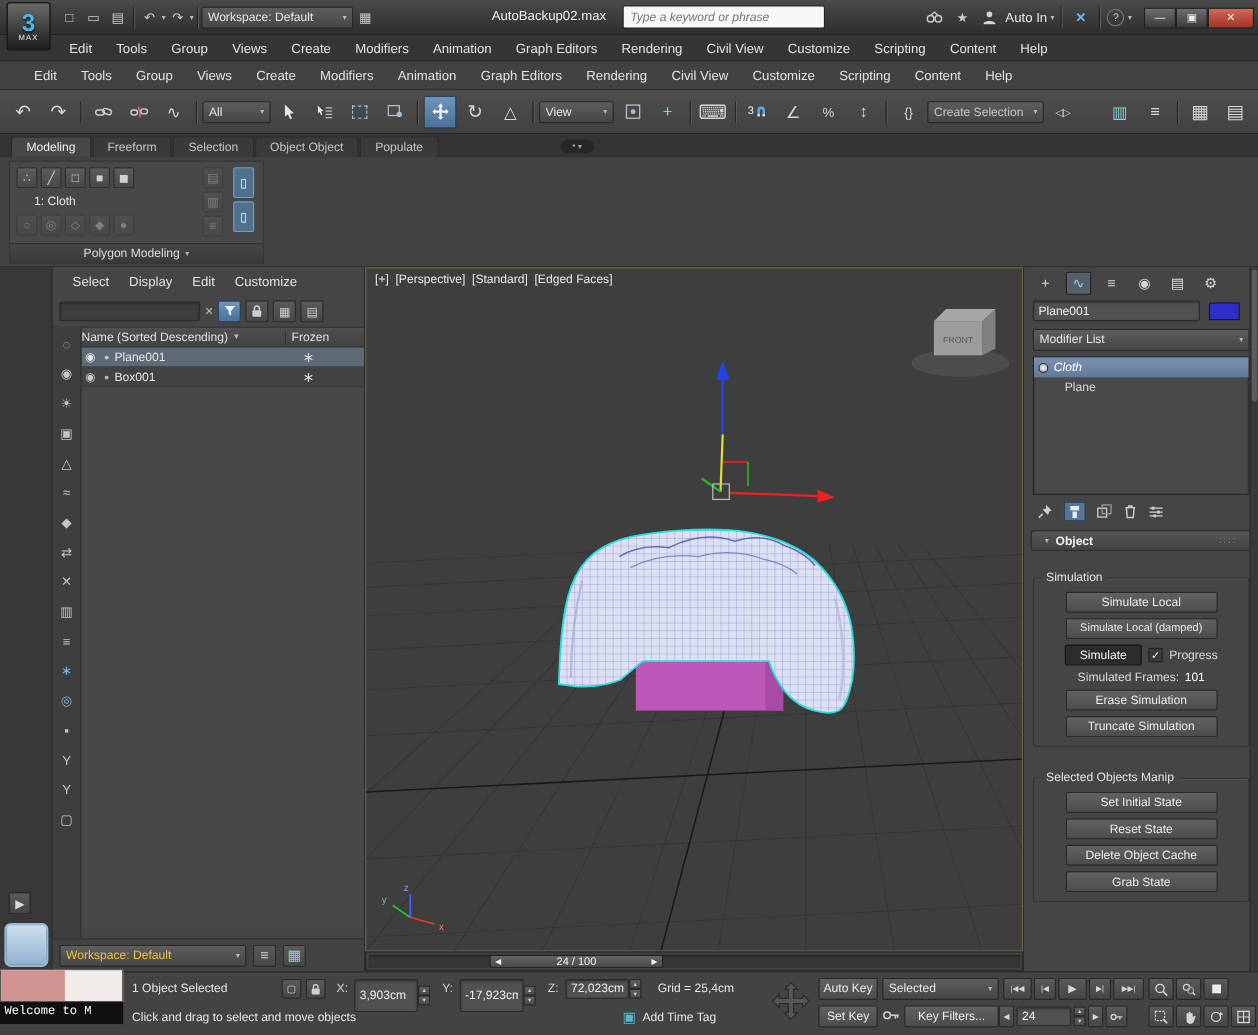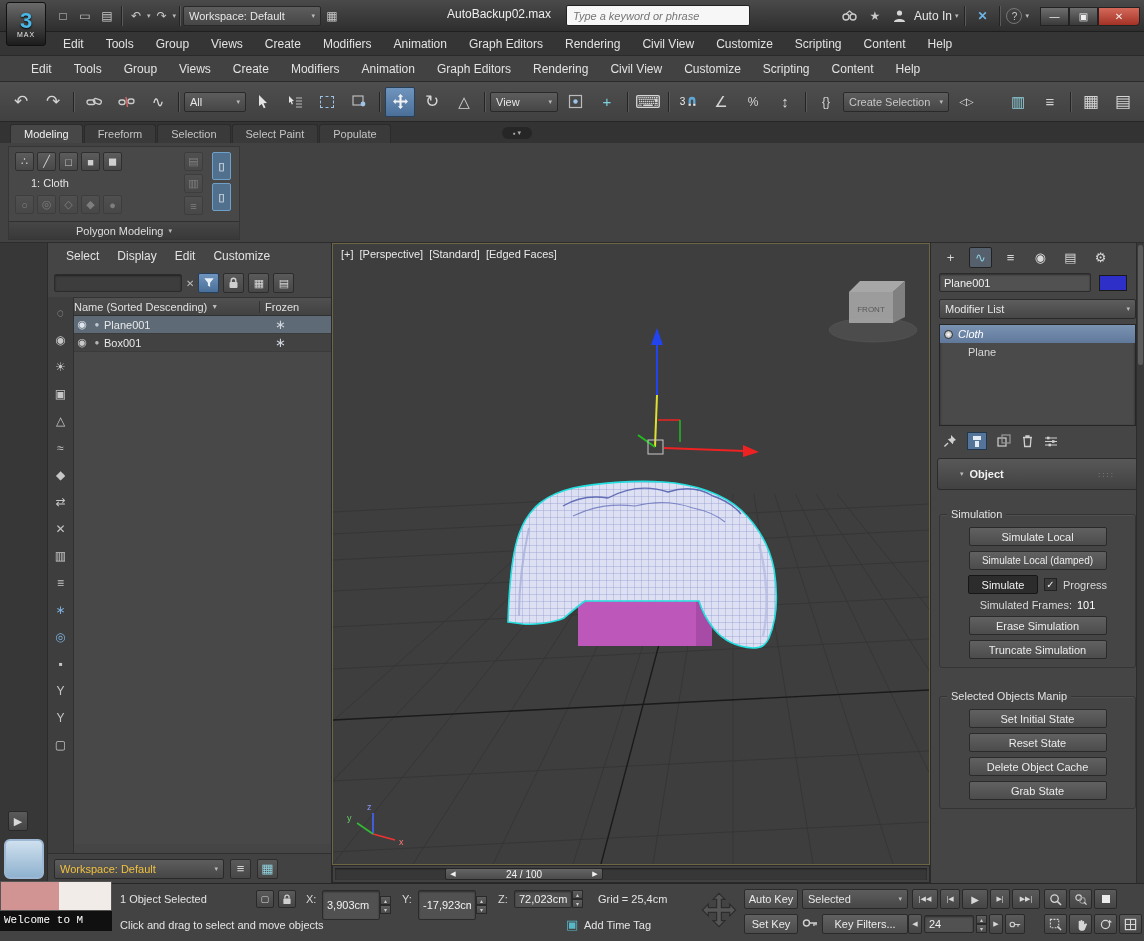--- a/index.html
+++ b/index.html
@@ -254,21 +254,21 @@
     <span class="tb">≡</span>
     <span class="sep"></span>
     <span class="tb" style="font-size:17px">▦</span>
     <span class="tb" style="font-size:17px">▤</span>
   </div>
 
   <div id="rtabs" class="abs">
     <span class="rtab on">Modeling</span>
     <span class="rtab">Freeform</span>
     <span class="rtab">Selection</span>
-    <span class="rtab">Select Paint</span>
+    <span class="rtab">Object Object</span>
     <span class="rtab">Populate</span>
     <span style="margin:0 0 4px 110px;width:30px;height:12px;background:#262626;border-radius:6px;display:flex;align-items:center;justify-content:center;gap:2px;color:#aaa;font-size:7px">
       <span style="font-size:5px">●</span>
       <span>▾</span>
     </span>
   </div>
   <div id="rbody" class="abs">
     <div id="rsection">
       <div class="row" style="position:absolute;left:6px;top:5px;gap:3px">
         <span class="rico">∴</span>
@@ -492,21 +492,21 @@
       <span class="cpt">⚙</span>
     </div>
     <div class="row" style="padding:2px 8px;gap:8px">
       <input class="fld" style="width: 152px; height: 19px;" value="Plane001">
       <span style="width:28px;height:16px;background:#2e2ec8;border:1px solid #1a1a1a"></span>
     </div>
     <div class="dd" style="margin:5px 8px;height:20px">
       <span class="lbl">Modifier List</span>
       <span class="caret">▾</span>
     </div>
-    <div style="margin:2px 8px;height:102px;background:#4a4a4a;border:1px solid #262626;box-shadow:inset 0 1px 3px rgba(0,0,0,.4)">
+    <div style="margin:2px 8px;height:126px;background:#4a4a4a;border:1px solid #262626;box-shadow:inset 0 1px 3px rgba(0,0,0,.4)">
       <div class="row" style="height:18px;background:linear-gradient(#7b93b2,#60789a);padding:0 4px;gap:5px">
         <span style="width:9px;height:9px;border-radius:50%;background:radial-gradient(#fff,#999);border:1px solid #333"></span>
         <span style="font-style:italic;color:#fff">Cloth</span>
       </div>
       <div class="row" style="height:18px;padding:0 4px 0 28px">
         <span>Plane</span>
       </div>
     </div>
     <div class="row" style="height:26px;padding:0 12px;gap:10px">
       <span>
@@ -536,21 +536,21 @@
       <span>
         <svg width="14" height="13" viewBox="0 0 14 13">
             <path d="M1 3 h12 M1 6.5 h12 M1 10 h12" stroke="#cfcfcf" stroke-width="1.2"></path>
             <rect x="3" y="1.7" width="2.5" height="2.6" fill="#cfcfcf"></rect>
             <rect x="8" y="5.2" width="2.5" height="2.6" fill="#cfcfcf"></rect>
             <rect x="4.5" y="8.7" width="2.5" height="2.6" fill="#cfcfcf"></rect>
           </svg>
       </span>
     </div>
 
-    <div class="row" style="margin:4px 6px 0;height:32px;background:linear-gradient(#585858,#414141);border:1px solid #2b2b2b;border-radius:3px;padding:0 22px;gap:6px">
+    <div class="row" style="margin:4px 6px 0;height:19px;background:linear-gradient(#585858,#414141);border:1px solid #2b2b2b;border-radius:3px;padding:0 12px;gap:6px">
       <span class="caret">▾</span>
       <span style="font-weight:bold;color:#f0f0f0">Object</span>
       <span style="margin-left:auto;color:#8a8a8a;letter-spacing:2px;font-size:8px">::::</span>
     </div>
 
     <div style="padding:10px 8px 0">
 
       <div class="gb" style="margin-top:14px;padding:12px 8px 8px">
         <span class="gl">Simulation</span>
         <div class="col">

